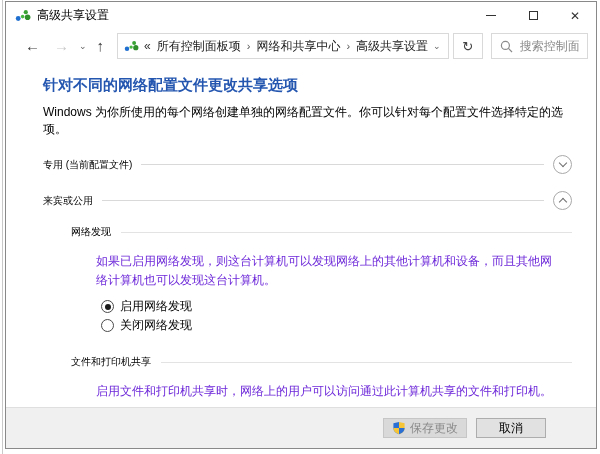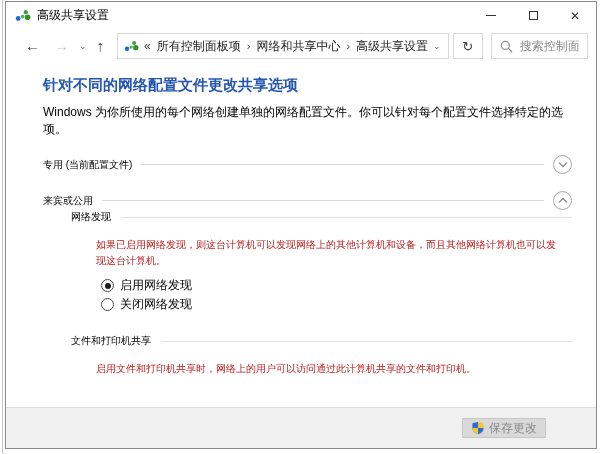--- a/index.html
+++ b/index.html
@@ -41,23 +41,23 @@
   .page-heading { font-size:15px; color:#2456b0; font-weight:700; }
   .intro { font-size:12px; color:#000; margin-top:9px; }
   .section-row { display:flex; align-items:center; margin-top:17px; }
   .section-label { font-size:10px; color:#000; white-space:nowrap; }
   .section-line { flex:1; border-top:1px solid #d9d9d9; margin:0 9px; }
   .circle-btn { width:19px; height:19px; border:1px solid #a9a9a9; border-radius:50%; display:flex; align-items:center; justify-content:center; background:#fff; flex:0 0 auto; }
   .chev { width:6px; height:6px; border-right:1px solid #6f6f6f; border-bottom:1px solid #6f6f6f; }
   .chev.down { transform:rotate(45deg); margin-top:-3px; }
   .chev.up { transform:rotate(-135deg); margin-top:3px; }
   .sub-block { margin-left:28px; }
-  .sub-row { display:flex; align-items:center; }
+  .sub-row { display:flex; align-items:center; margin-top:15px; }
   .sub-line { flex:1; border-top:1px solid #e3e3e3; margin-left:10px; }
-  .desc { font-size:10px; color:#b91c1c; margin:13px 0 0 25px; max-width:460px; line-height:1.55; }
+  .desc { font-size:12px; color:#6d28d9; margin:13px 0 0 25px; max-width:460px; line-height:1.55; }
   .radio-group { margin:9px 0 0 30px; }
   .radio-row { display:flex; align-items:center; margin-top:2px; }
   .radio { width:13px; height:13px; border:1px solid #4a4a4a; border-radius:50%; display:inline-flex; align-items:center; justify-content:center; background:#fff; margin-right:6px; flex:0 0 auto; }
   .radio.checked::after { content:""; width:6px; height:6px; background:#1a1a1a; border-radius:50%; }
   .radio-label { font-size:12px; color:#000; }
   
   .footer { flex:0 0 41px; background:#f0f0f0; border-top:1px solid #dfdfdf; display:flex; align-items:center; justify-content:flex-end; padding-right:50px; gap:9px; }
   .btn { height:20px; min-width:70px; font-size:12px; display:flex; align-items:center; justify-content:center; font-family:inherit; }
   .btn-save { background:#d9d9d9; border:1px solid #c6c6c6; color:#8a8a8a; padding:0 8px; gap:4px; }
   .btn-cancel { background:#e1e1e1; border:1px solid #adadad; color:#000; padding:0 18px; }
@@ -177,15 +177,18 @@
   <div class="footer">
     <button class="btn btn-save" disabled="">
       <svg width="14" height="14" viewBox="0 0 14 14">
         <path d="M7 1 L12.6 2.3 V7 C12.6 10.2 10.3 12.2 7 13.2 V1 Z" fill="#f5c437"></path>
         <path d="M7 1 L1.4 2.3 V7 C1.4 10.2 3.7 12.2 7 13.2 V1 Z" fill="#2a6fd3"></path>
         <path d="M7 7 H12.6 C12.6 10.2 10.3 12.2 7 13.2 V7 Z" fill="#2a6fd3"></path>
         <path d="M7 7 H1.4 C1.4 10.2 3.7 12.2 7 13.2 V7 Z" fill="#f5c437"></path>
       </svg>
       <span>保存更改</span>
     </button>
+    <button class="btn btn-cancel">
+      <span>取消</span>
+    </button>
   </div>
 
 </div>
 
 </body></html>

